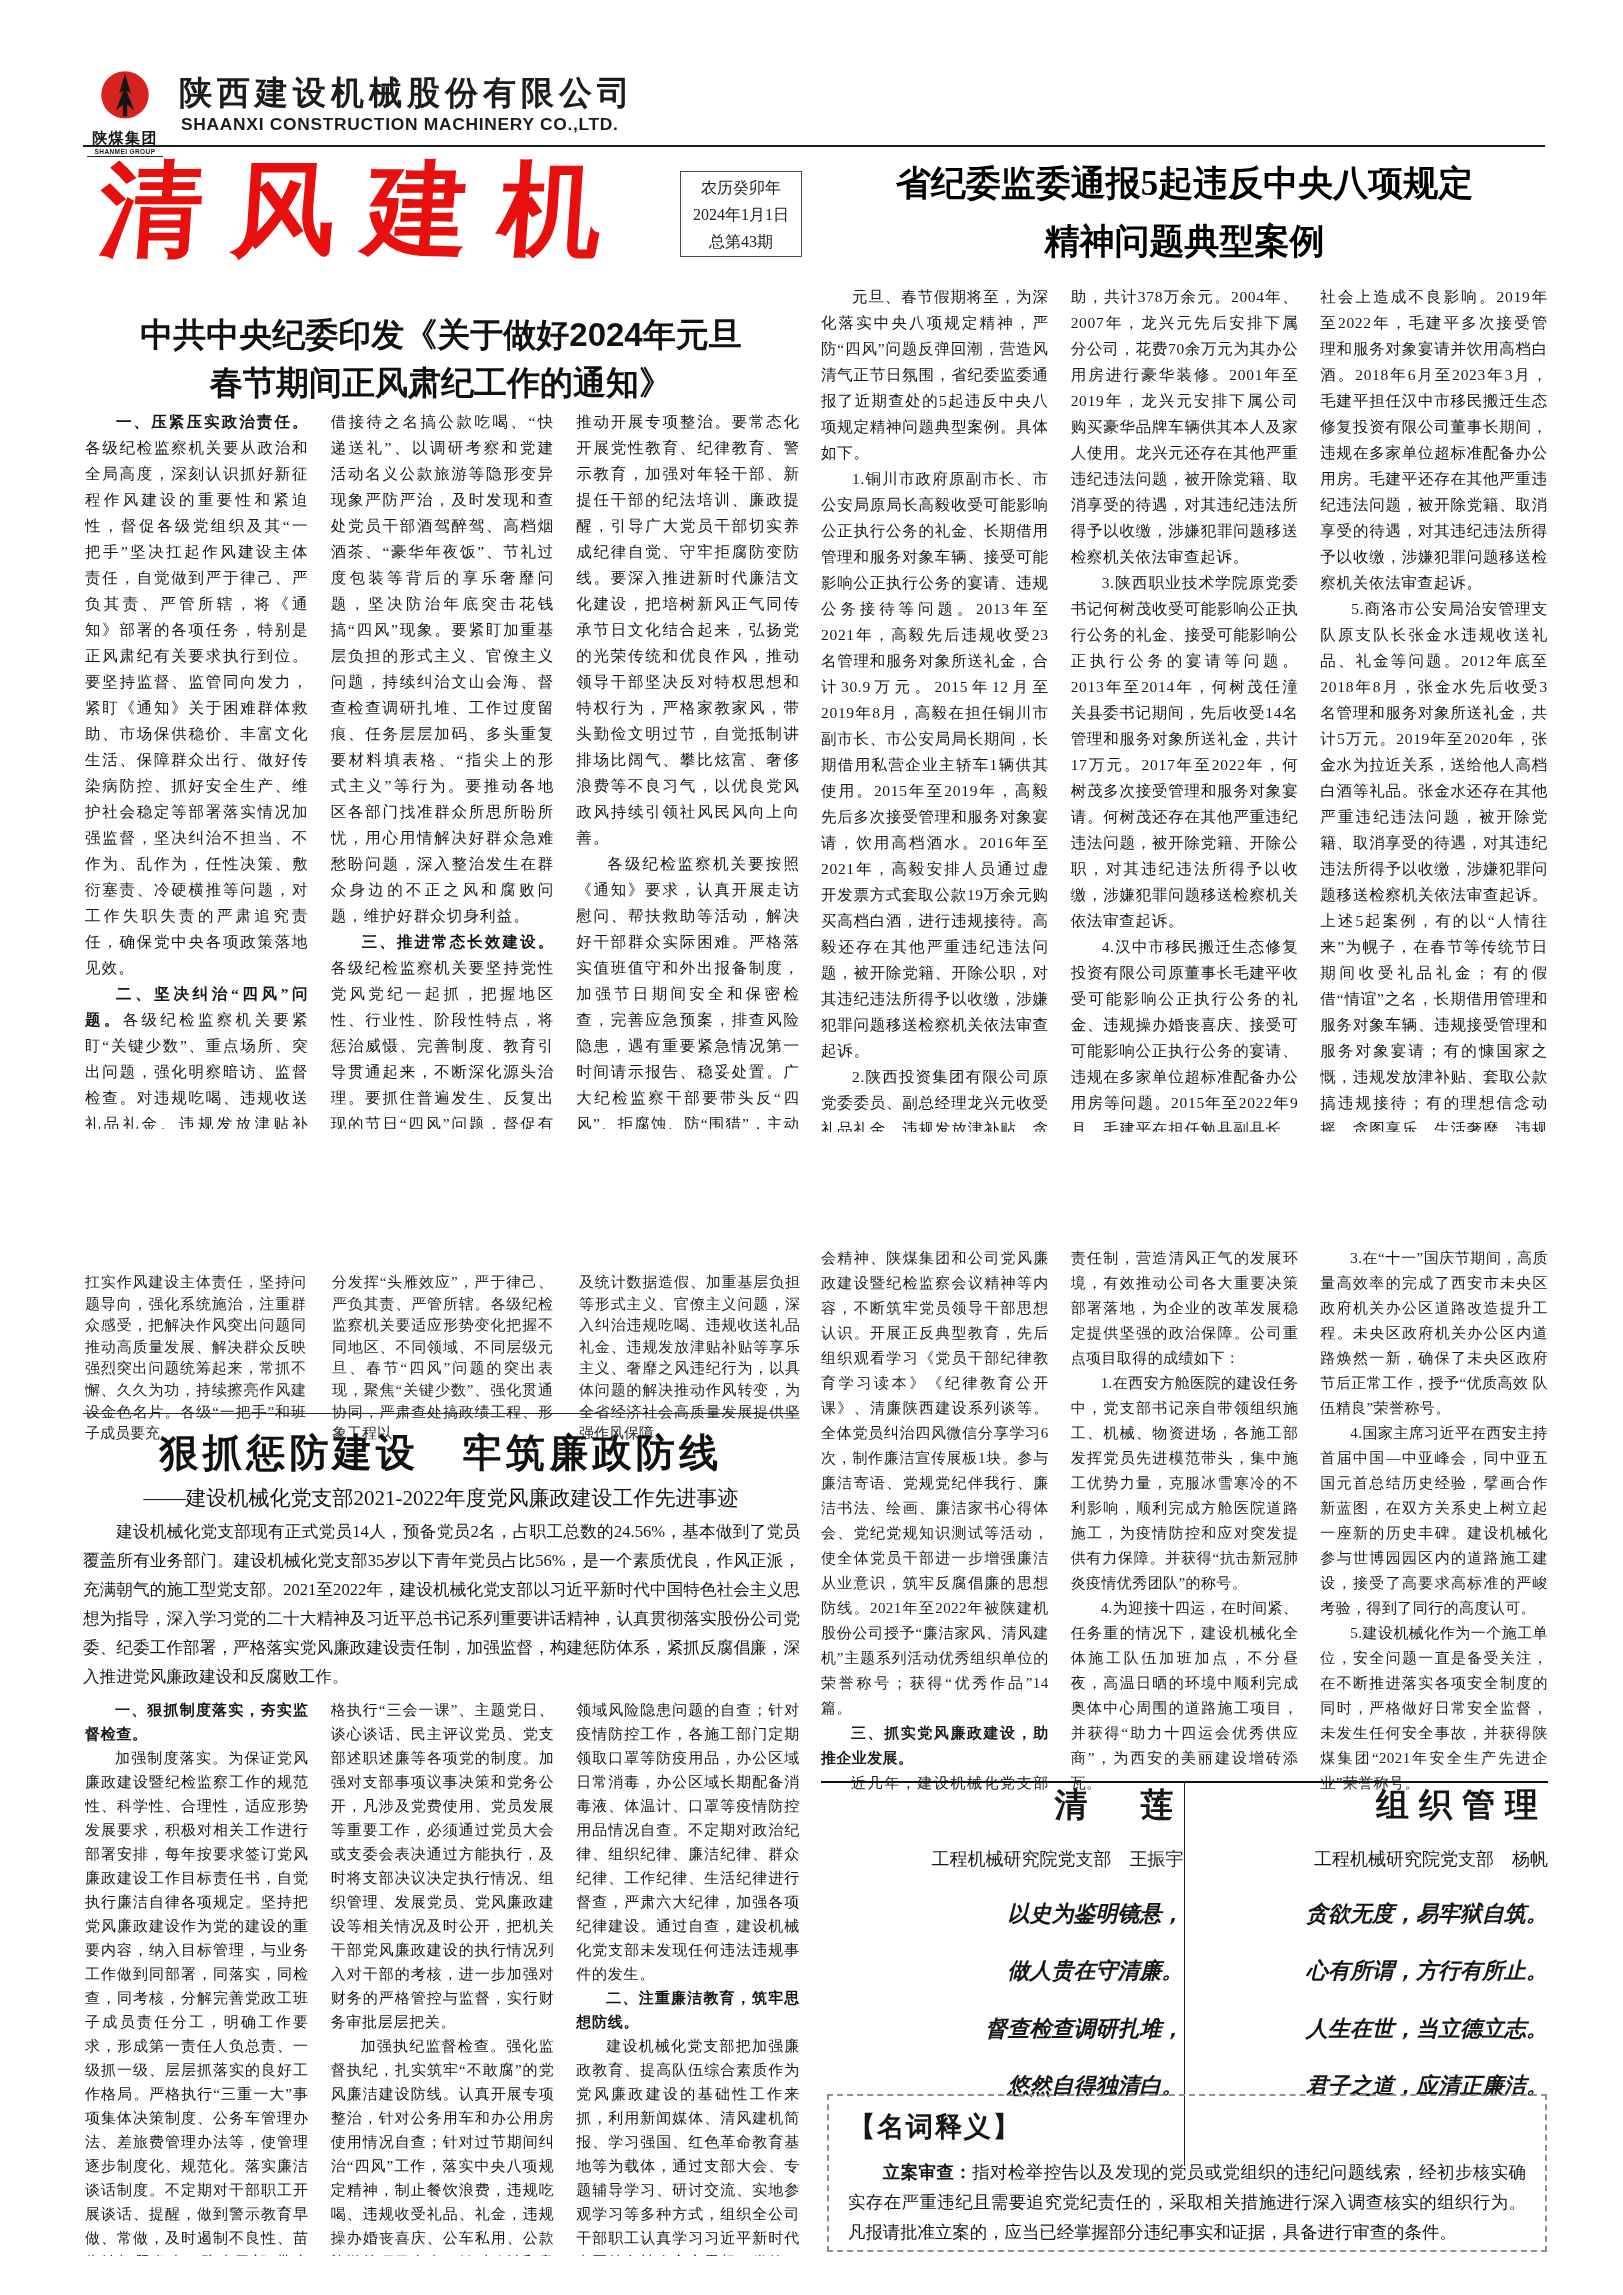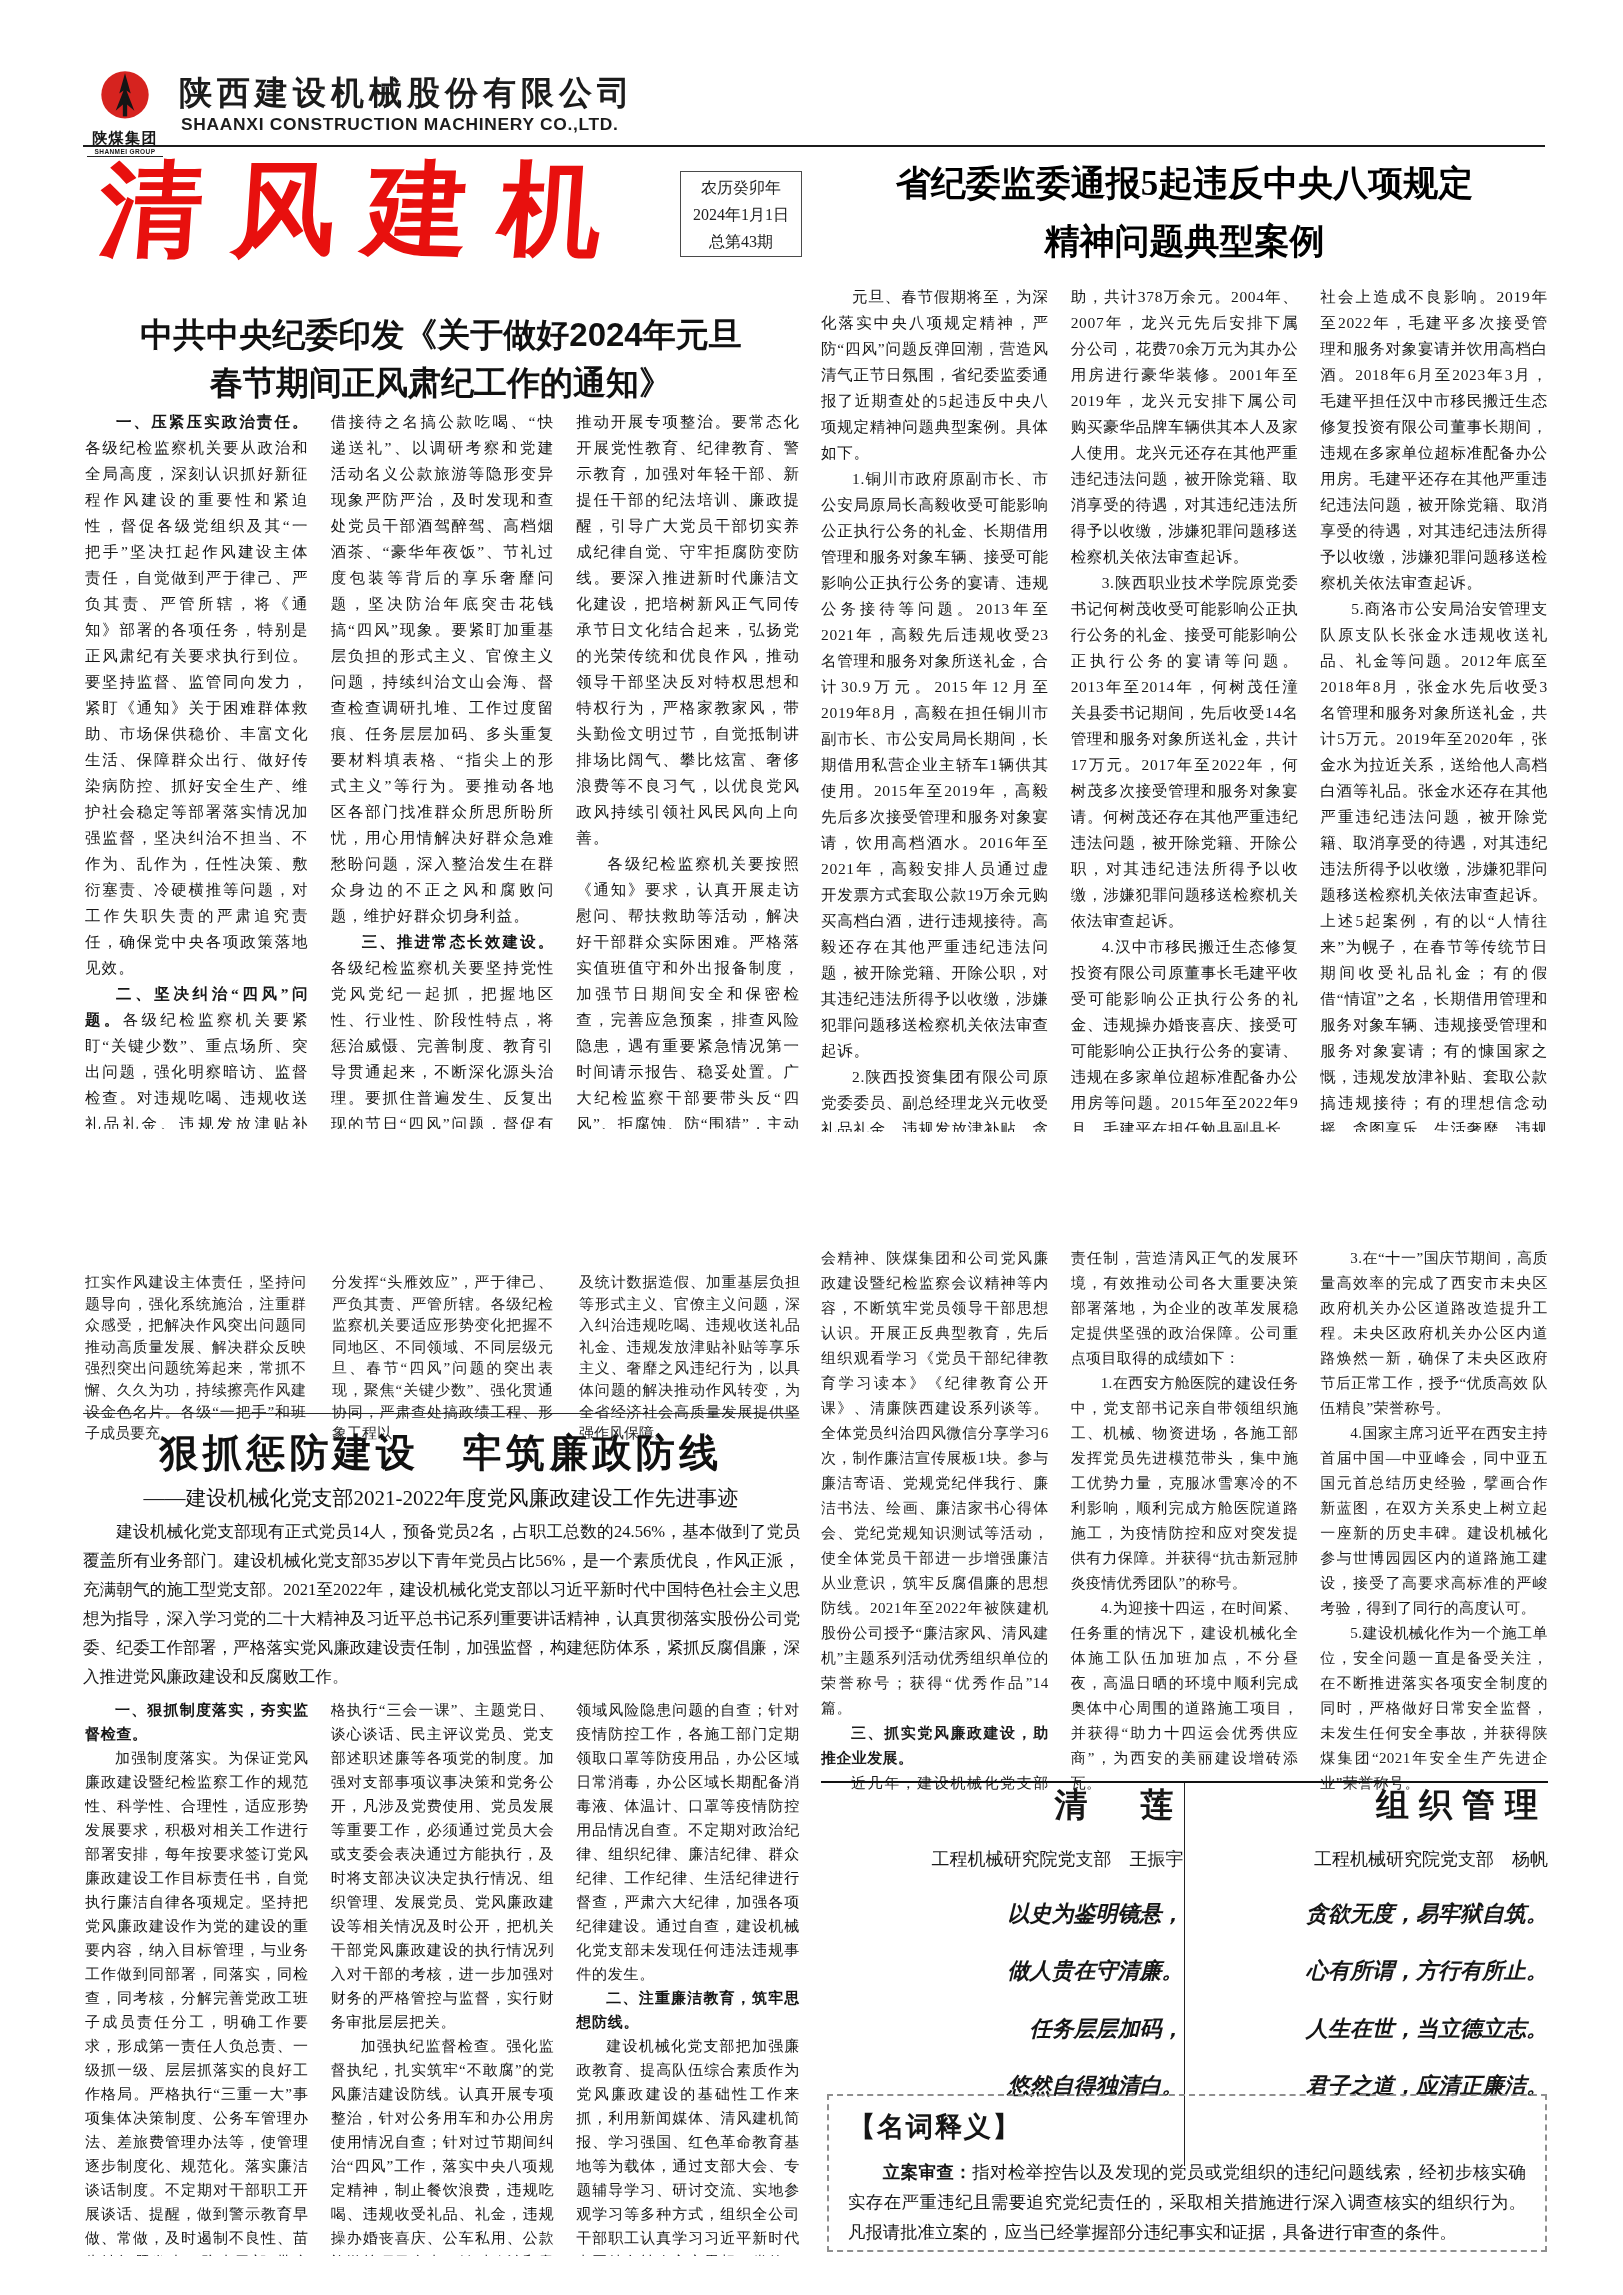--- a/index.html
+++ b/index.html
@@ -199,21 +199,21 @@
       </div>
   </div>
 
   <div class="poems">
     <div class="poem first">
       <div class="poem-title">清　莲</div>
       <div class="poem-byline">工程机械研究院党支部　王振宇</div>
       <div class="poem-lines">
         <div>以史为鉴明镜悬，</div>
         <div>做人贵在守清廉。</div>
-        <div>任务层层加码，</div>
+        <div>督查检查调研扎堆，</div>
         <div>悠然自得独清白。</div>
       </div>
     </div>
     <div class="poem">
       <div class="poem-title">组织管理</div>
       <div class="poem-byline">工程机械研究院党支部　杨帆</div>
       <div class="poem-lines">
         <div>贪欲无度，易牢狱自筑。</div>
         <div>心有所谓，方行有所止。</div>
         <div>人生在世，当立德立志。</div>

